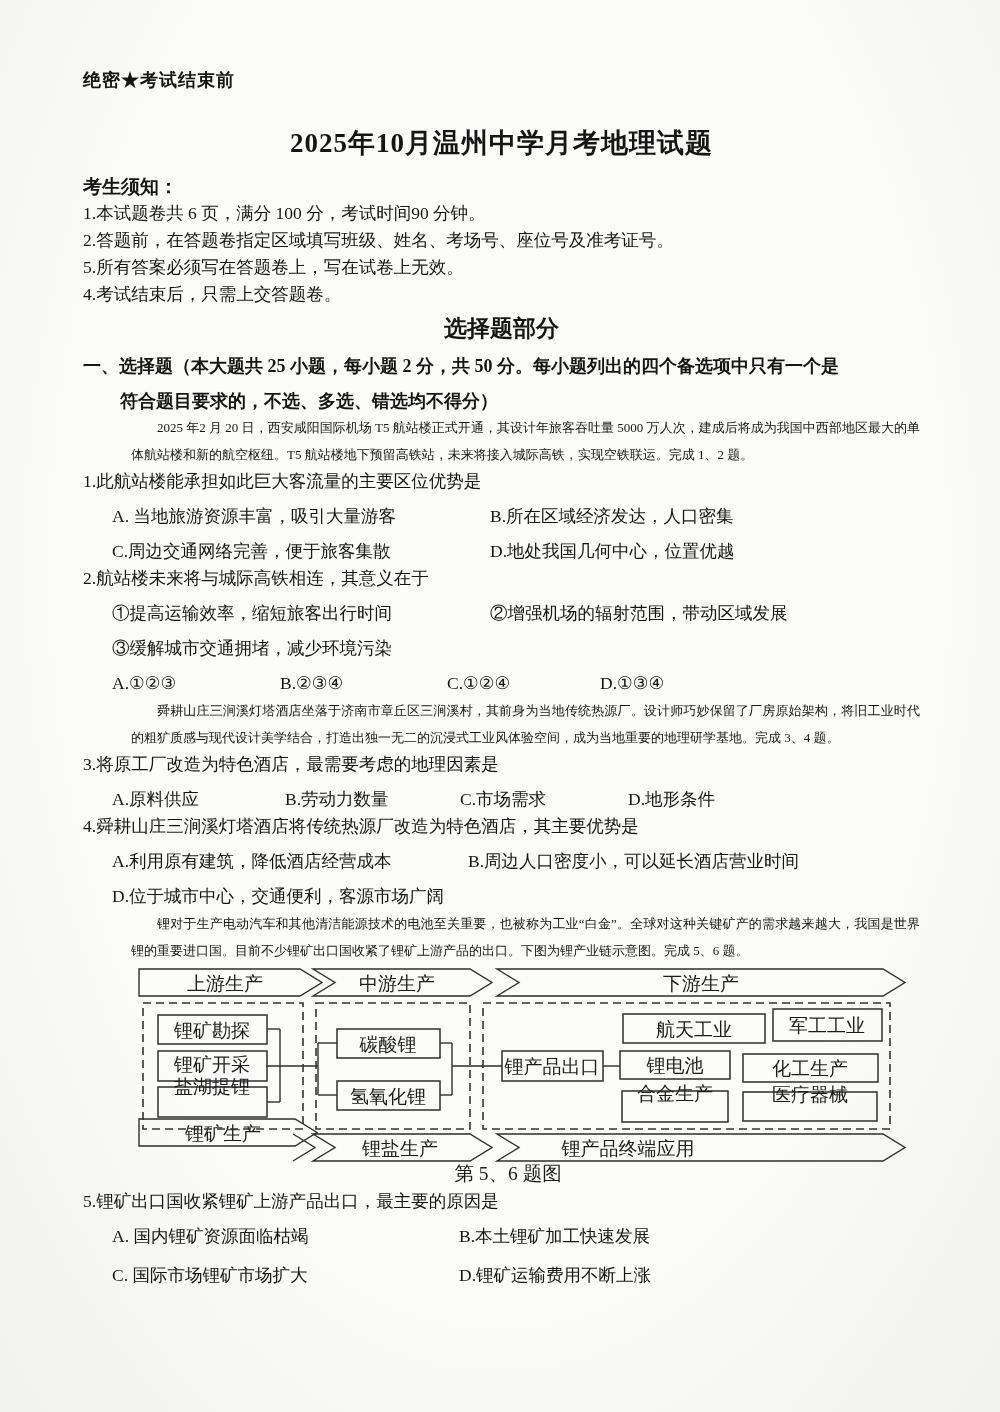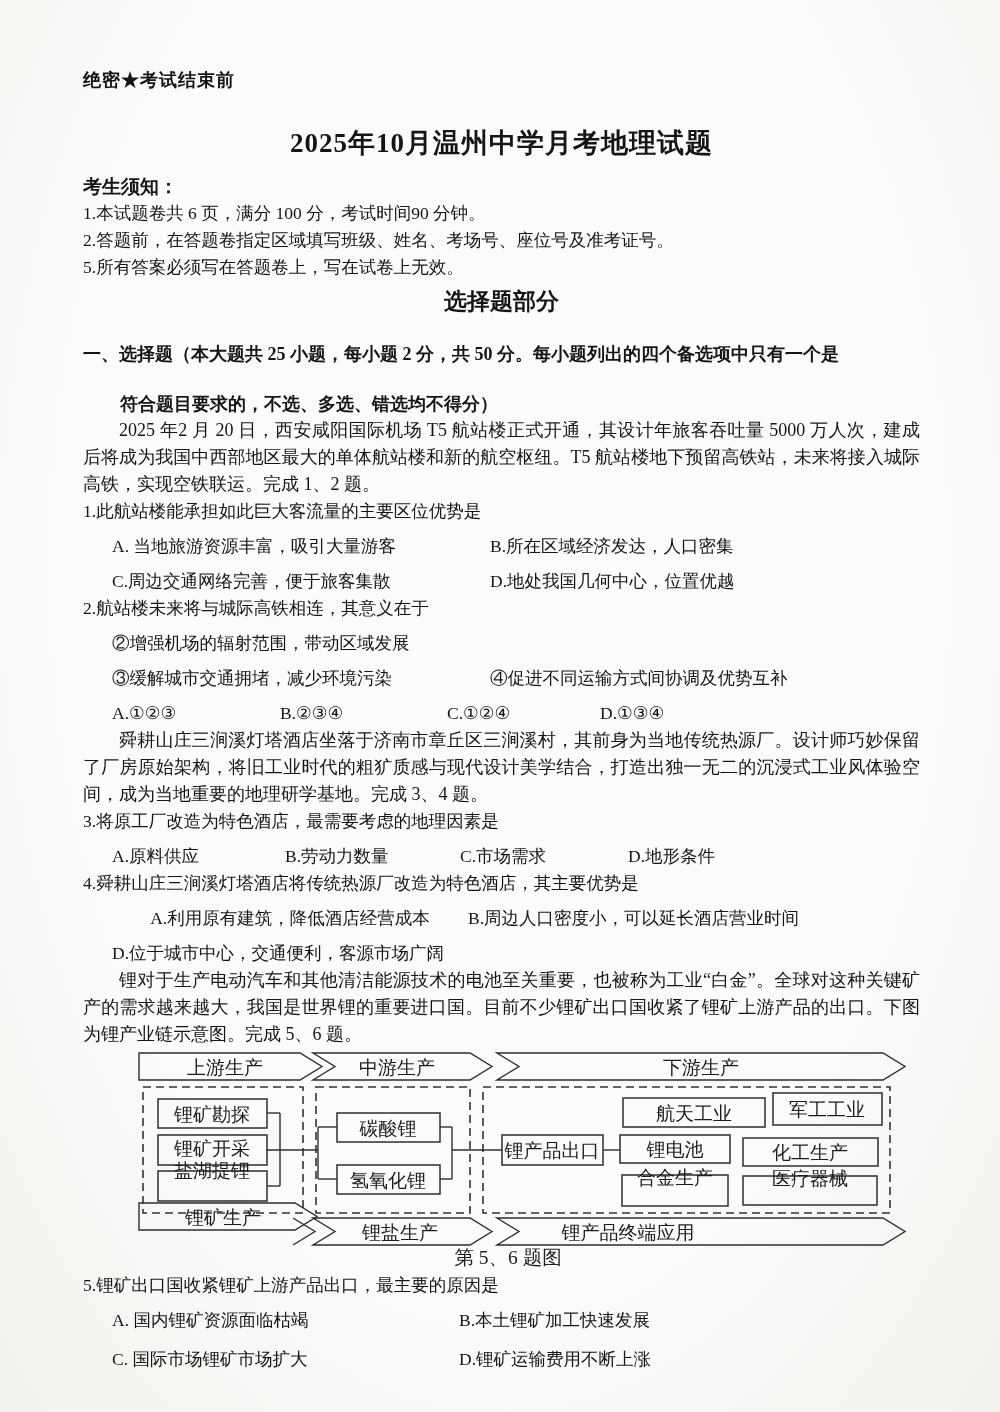--- a/index.html
+++ b/index.html
@@ -12,28 +12,28 @@
   .page{
     position:relative;width:1000px;height:1412px;overflow:hidden;
     background:radial-gradient(ellipse at 50% 40%, #fbfbf9 60%, #f1f1ee 100%);
   }
   .content{padding:68px 80px 0 83px;}
   .security{font-size:18px;font-weight:bold;letter-spacing:1px;}
   .doc-title{text-align:center;font-size:27px;font-weight:bold;margin-top:33px;letter-spacing:1px;}
   .notice-head{font-size:19px;font-weight:bold;margin-top:13px;}
   .notice-item{font-size:17.5px;line-height:27px;}
   .part-title{text-align:center;font-size:23px;font-weight:bold;margin-top:5px;}
-  .instr{font-size:18px;font-weight:bold;line-height:26px;margin-top:24px;}
+  .instr{font-size:18px;font-weight:bold;line-height:26px;margin-top:9px;}
   .instr-l2{padding-left:37px;}
-  .para{font-size:18px;line-height:27px;text-align:justify;text-indent:2em;}
+  .para{font-size:13px;line-height:27px;text-align:justify;text-indent:2em;margin-left:48px;}
   .stem{font-size:17.5px;line-height:27px;}
   .opt-row{display:flex;padding-left:29px;font-size:17.5px;line-height:27px;}
   .opt-row span{white-space:nowrap;margin-top:8px;}
   .w378{width:378px;flex:none;}
-  .w356{width:356px;flex:none;text-align:center;}
+  .w356{width:356px;flex:none;}
   .w347{width:347px;flex:none;}
   .w173{width:173px;flex:none;}
   .w175{width:175px;flex:none;}
   .w168{width:168px;flex:none;}
   .w167{width:167px;flex:none;}
   .w153{width:153px;flex:none;}
   .gap2{margin-top:4px;}
   .diagram-wrap{margin-left:12px;margin-top:2px;}
   svg text{
     font-family:"Liberation Serif","DejaVu Serif",serif;
@@ -51,44 +51,45 @@
   <div class="content">
 
     <div class="security">绝密★考试结束前</div>
 
     <div class="doc-title">2025年10月温州中学月考地理试题</div>
 
     <div class="notice-head">考生须知：</div>
     <div class="notice-item">1.本试题卷共 6 页，满分 100 分，考试时间90 分钟。</div>
     <div class="notice-item">2.答题前，在答题卷指定区域填写班级、姓名、考场号、座位号及准考证号。</div>
     <div class="notice-item">5.所有答案必须写在答题卷上，写在试卷上无效。</div>
+    <div class="notice-item">4.考试结束后，只需上交答题卷。</div>
 
     <div class="part-title">选择题部分</div>
     <div class="instr">一、选择题（本大题共 25 小题，每小题 2 分，共 50 分。每小题列出的四个备选项中只有一个是</div>
     <div class="instr instr-l2">符合题目要求的，不选、多选、错选均不得分）</div>
 
     <div class="para">2025 年2 月 20 日，西安咸阳国际机场 T5 航站楼正式开通，其设计年旅客吞吐量 5000 万人次，建成后将成为我国中西部地区最大的单体航站楼和新的航空枢纽。T5 航站楼地下预留高铁站，未来将接入城际高铁，实现空铁联运。完成 1、2 题。</div>
 
     <div class="stem">1.此航站楼能承担如此巨大客流量的主要区位优势是</div>
     <div class="opt-row">
       <span class="w378">A. 当地旅游资源丰富，吸引大量游客</span>
       <span>B.所在区域经济发达，人口密集</span>
     </div>
     <div class="opt-row">
       <span class="w378">C.周边交通网络完善，便于旅客集散</span>
       <span>D.地处我国几何中心，位置优越</span>
     </div>
 
     <div class="stem">2.航站楼未来将与城际高铁相连，其意义在于</div>
     <div class="opt-row">
+      <span class="w378">①提高运输效率，缩短旅客出行时间</span>
       <span>②增强机场的辐射范围，带动区域发展</span>
     </div>
     <div class="opt-row">
       <span class="w378">③缓解城市交通拥堵，减少环境污染</span>
-      <span>④促进不同运输方式间协调及优势互补</span>
     </div>
     <div class="opt-row">
       <span class="w168">A.①②③</span>
       <span class="w167">B.②③④</span>
       <span class="w153">C.①②④</span>
       <span>D.①③④</span>
     </div>
 
     <div class="para">舜耕山庄三涧溪灯塔酒店坐落于济南市章丘区三涧溪村，其前身为当地传统热源厂。设计师巧妙保留了厂房原始架构，将旧工业时代的粗犷质感与现代设计美学结合，打造出独一无二的沉浸式工业风体验空间，成为当地重要的地理研学基地。完成 3、4 题。</div>
 

